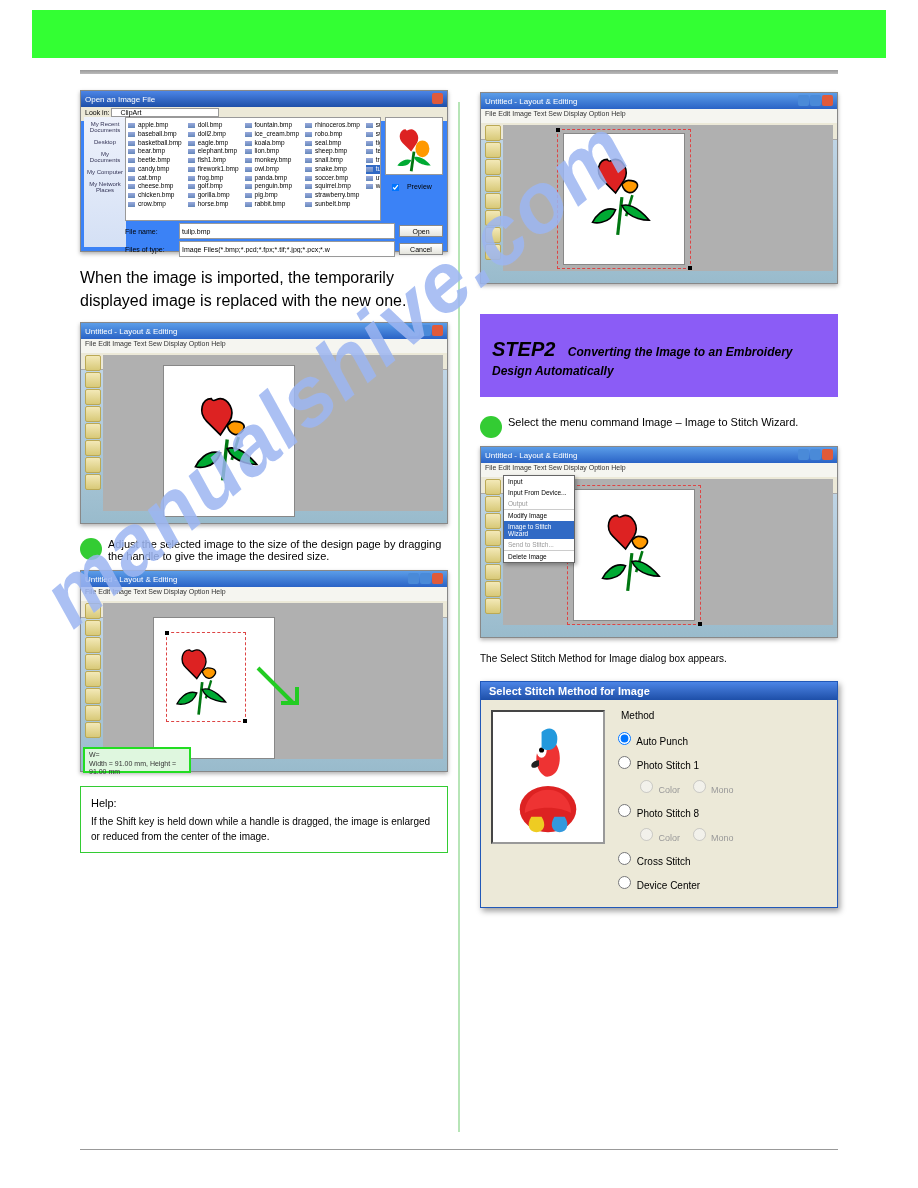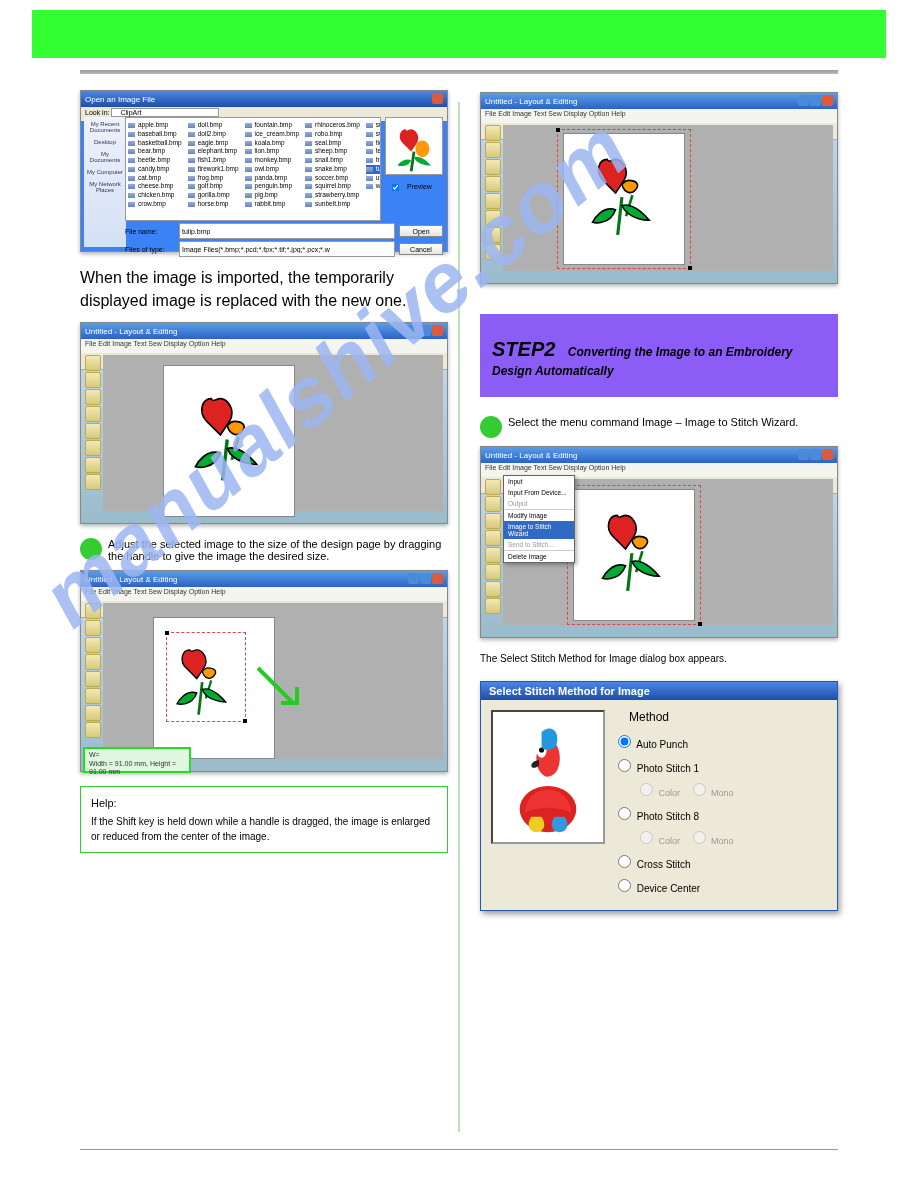--- a/index.html
+++ b/index.html
@@ -41,21 +41,21 @@
 .stepbanner .big{font-size:20px;font-weight:bold;font-style:italic;display:inline-block;padding-right:8px}
 .stepbanner .tx{font-size:12px;font-weight:bold;font-style:italic}
 
 .statuscall{position:absolute;border:2px solid #2d2;background:#dff7df;font-size:7px;padding:2px 4px;color:#333;line-height:1.2}
 
 .stitchdlg{border:1px solid #2158b8;background:#ece9d8;font-size:10px;box-shadow:2px 3px 6px rgba(0,0,0,.4);margin-top:14px}
 .stitchdlg .bar{background:linear-gradient(#4c85e6,#1e4fa8);color:#fff;font-size:11px;font-weight:bold;padding:3px 8px}
 .stitchdlg .body{display:flex;padding:10px}
 .stitchdlg .thumb{width:110px;height:130px;border:2px inset #999;background:#fff;display:flex;align-items:center;justify-content:center}
 .stitchdlg .opts{flex:1;padding:0 8px}
-.stitchdlg .opts .hd{font-size:12px;margin-bottom:8px;margin-left:16px}
+.stitchdlg .opts .hd{font-size:10px;margin-bottom:8px;margin-left:8px}
 .stitchdlg .opts label{display:block;margin:6px 0}
 .stitchdlg .opts .sub{margin-left:22px;color:#999;font-size:9px}
 .stitchdlg .btns{text-align:right;padding:6px 14px 12px}
 .stitchdlg .btns button{width:70px;height:22px;font-size:10px;margin-left:14px;border:1px solid #888;background:linear-gradient(#fff,#e8e8e0);border-radius:3px}
 
 .small{font-size:10px;line-height:1.45}
 
 
 .opendlg{height:160px;background:#3b82f6;font-size:7px;position:relative}
 .opendlg .bar{background:linear-gradient(#4c85e6,#1e4fa8);height:14px}

